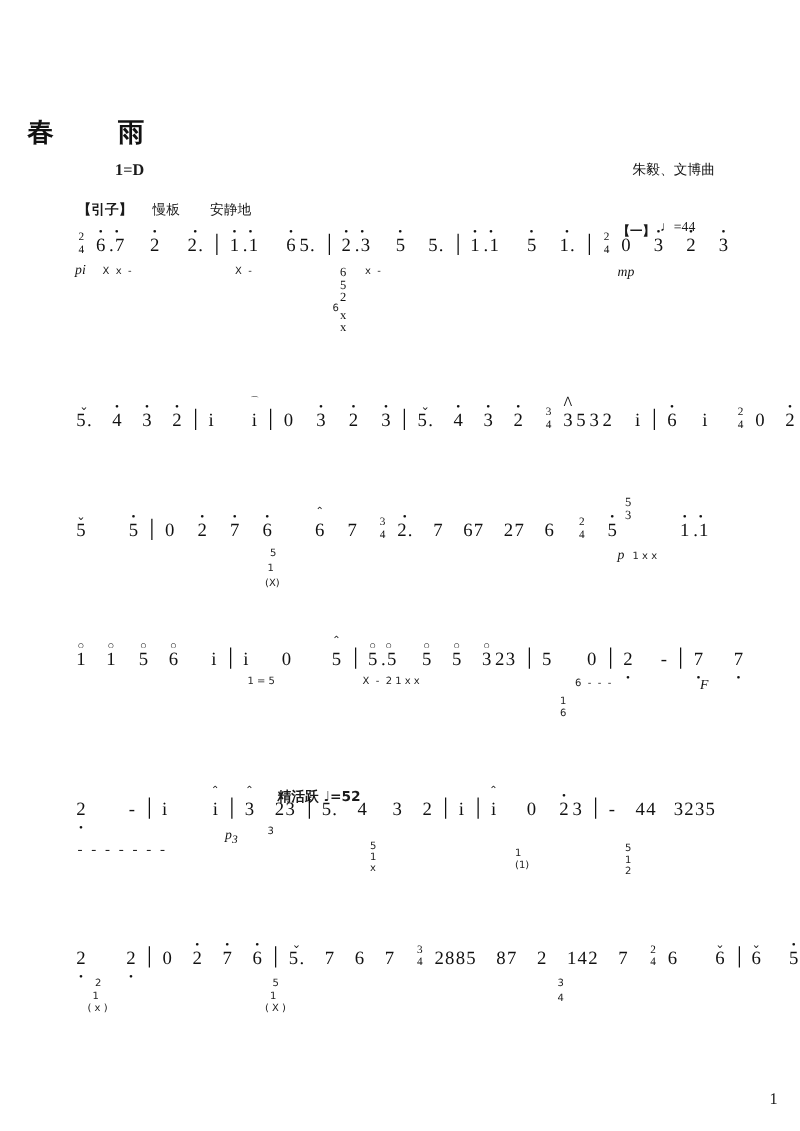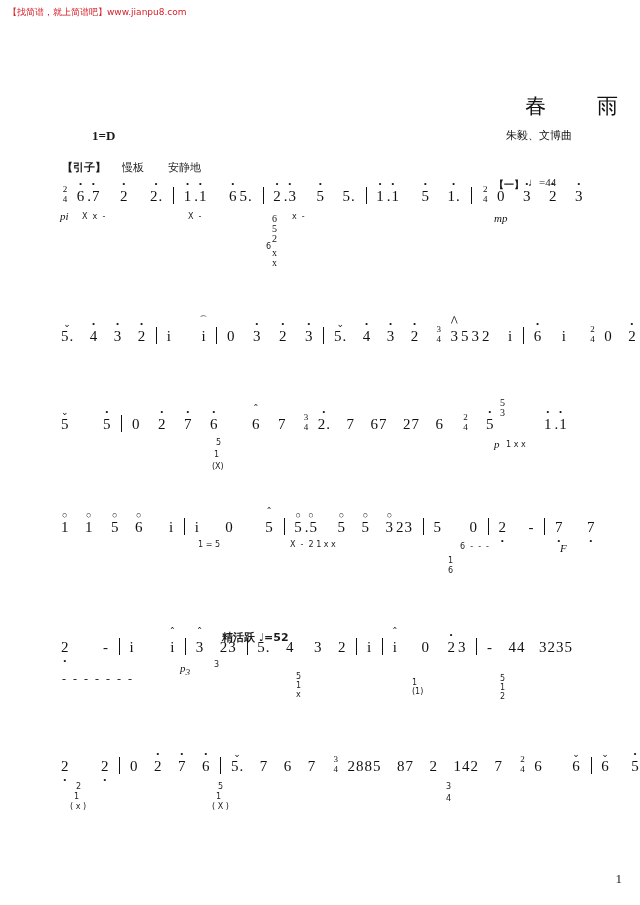--- a/index.html
+++ b/index.html
@@ -40,24 +40,24 @@
     font-size: 17px;
     letter-spacing: 3px;
     color: #111;
     white-space: nowrap;
   }
   .title {
     position: absolute;
     top: 92px;
     left: 0;
     width: 640px;
-    text-align: right;
+    text-align: left;
     font-family: "DejaVu Sans", sans-serif;
     font-size: 21px;
-    font-weight: normal;
+    font-weight: bold;
     letter-spacing: 22px;
     text-indent: 22px;
     color: #111;
   }
   .key-sig {
     position: absolute;
     left: 92px;
     top: 128px;
     font-family: "Liberation Serif", serif;
     font-size: 13px;
@@ -219,21 +219,20 @@
     font-size: 12px;
     letter-spacing: 2px;
     color: #222;
   }
 </style>
 </head>
 <body>
 
 <div class="page">
 
-  <div class="watermark-left">【找简谱，就上简谱吧】www.jianpu8.com</div>
 
   <div class="title">春  雨</div>
   <div class="key-sig">1=D</div>
   <div class="composer">朱毅、文博曲</div>
 
   <div class="section-mark">【引子】</div>
   <div class="tempo-word-1">慢板</div>
   <div class="tempo-word-2">安静地</div>
   <div class="rehearsal-1">【一】</div>
   <div class="tempo-mark-1">♩=44</div>

